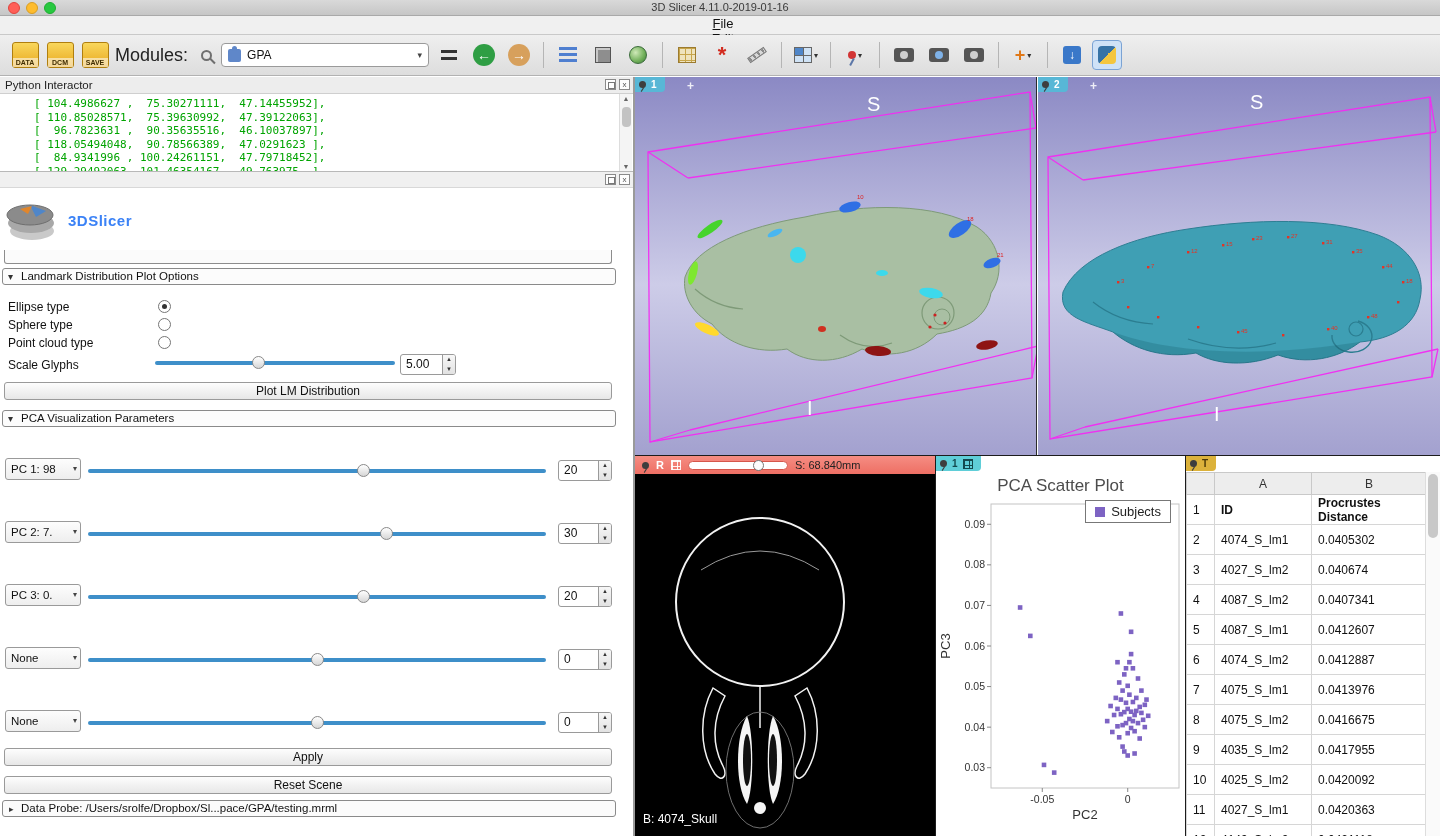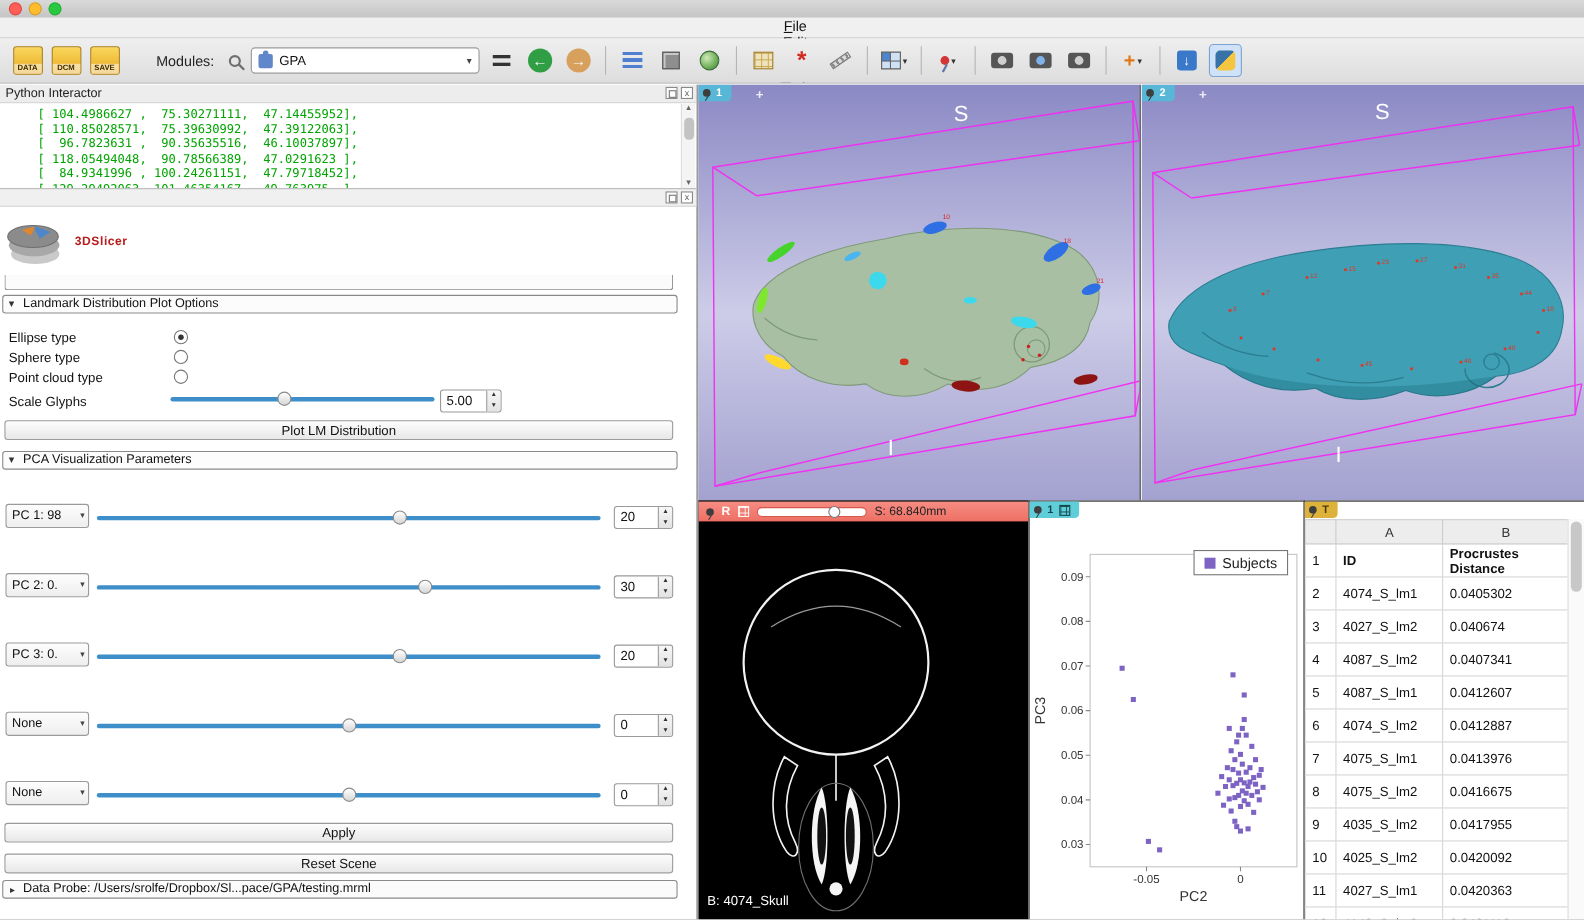--- a/index.html
+++ b/index.html
@@ -22,21 +22,21 @@
 
   
   .toolbar { position:absolute; left:0; top:35px; width:1440px; height:41px;
     background:linear-gradient(#efefef,#dddddd); border-bottom:1px solid #b2b2b2;
     display:flex; align-items:center; padding-left:10px; gap:5px; }
   .tbtn { width:30px; height:30px; border-radius:4px; display:flex; align-items:center; justify-content:center; flex:none; position:relative; }
   .tsep { width:1px; height:26px; background:#b5b5b5; margin:0 4px; flex:none; }
   .gold-ic { width:27px; height:26px; border-radius:3px; background:linear-gradient(#f9d75c,#e8a81f);
     border:1px solid #b07f0e; display:flex; align-items:flex-end; justify-content:center; }
   .gold-ic span { font-size:7px; font-weight:bold; color:#3f2c00; background:rgba(255,255,255,.55); width:100%; text-align:center; line-height:9px; }
-  .modules-label { font-size:13px; color:#222; margin:0 4px 0 27px; }
+  .modules-label { font-size:18px; color:#222; margin:0 4px 0 0; }
   .mag { width:11px; height:11px; border:2px solid #6f6f6f; border-radius:50%; position:relative; margin:0 4px; }
   .mag::after { content:''; position:absolute; width:7px; height:2px; background:#6f6f6f; transform:rotate(45deg); right:-6px; bottom:-3px; }
   .module-combo { width:208px; height:24px; background:#fff; border:1px solid #9a9a9a; border-radius:4px;
     display:flex; align-items:center; gap:6px; padding:0 6px; flex:none; }
   .puzzle { width:13px; height:13px; background:#5f87c9; border-radius:2px; position:relative; }
   .puzzle::after { content:''; position:absolute; width:5px; height:5px; border-radius:50%; background:#5f87c9; top:-3px; left:4px; }
   .combo-arrow { margin-left:auto; font-size:9px; color:#444; }
   .circ { width:22px; height:22px; border-radius:50%; color:#fff; font-size:14px; line-height:22px; text-align:center; font-weight:bold; }
   .hist-ic { width:16px; height:10px; border-top:3px solid #333; border-bottom:3px solid #333; }
   .list-ic { width:18px; height:16px; background:repeating-linear-gradient(#4f7fd0 0 3px, transparent 3px 6px); }
@@ -66,21 +66,21 @@
   .win-btns { position:absolute; right:3px; top:2px; display:flex; gap:3px; }
   .wbtn { width:11px; height:11px; border:1px solid #8a8a8a; background:#fdfdfd; position:relative; font-size:8px; line-height:9px; text-align:center; color:#555; }
   .wbtn.float::before { content:''; position:absolute; left:2px; top:2px; width:5px; height:5px; border:1px solid #777; }
   .py-console { position:absolute; left:0; top:17px; width:633px; height:77px; background:#fff; overflow:hidden; }
   .py-console pre { font-family:"DejaVu Sans Mono", monospace; font-size:11px; line-height:13.5px; color:#00a400; padding:3px 0 0 34px; white-space:pre; }
   .vscroll { position:absolute; right:1px; top:0; width:13px; height:77px; background:#f4f4f4; border-left:1px solid #ddd; font-size:7px; color:#666; text-align:center; }
   .vscroll .thumb { position:absolute; left:2px; top:13px; width:9px; height:20px; background:#c3c3c3; border-radius:4px; }
   .vscroll .up { position:absolute; top:1px; left:0; right:0; } .vscroll .dn { position:absolute; bottom:1px; left:0; right:0; }
   .mod-header { position:absolute; left:0; top:94px; width:633px; height:17px; background:#f0f0f0; border-top:1px solid #b8b8b8; border-bottom:1px solid #d8d8d8; }
   .logo-row { position:absolute; left:6px; top:116px; height:54px; display:flex; align-items:center; gap:8px; }
-  .logo-text { font-size:11px; font-weight:bold; color:#b91c1c; letter-spacing:.5px; }
+  .logo-text { font-size:15px; font-weight:bold; color:#3b82f6; letter-spacing:.5px; }
   .partial-widget { position:absolute; left:4px; top:173px; width:608px; height:14px; border:1px solid #8d8d8d; border-top:none; border-radius:0 0 3px 3px; background:#fbfbfb; }
 
   .sect-hdr { position:absolute; left:2px; width:614px; height:17px; border:1px solid #8a8a8a; border-radius:3px; background:#fcfcfc;
     font-size:11.5px; line-height:15px; padding-left:18px; color:#111; }
   .sect-hdr::before { content:'▾'; position:absolute; left:5px; top:0; font-size:10px; color:#333; }
   .frm-label { position:absolute; left:8px; font-size:12px; color:#111; }
   .radio { position:absolute; left:158px; width:13px; height:13px; border:1px solid #767676; border-radius:50%; background:#fff; }
   .radio.checked::after { content:''; position:absolute; left:3px; top:3px; width:5px; height:5px; border-radius:50%; background:#333; }
 
   .slider { position:absolute; height:15px; }
@@ -148,20 +148,21 @@
 </style>
 </head>
 <body>
 
 <div class="app">
 
   <div class="titlebar">
     <div class="tl red"></div>
     <div class="tl yellow"></div>
     <div class="tl green"></div>
+    <div class="win-title">3D Slicer 4.11.0-2019-01-16</div>
   </div>
 
   <div class="menubar" id="menubar">
       <span class="menu-item"><u>F</u>ile</span>
       <span class="menu-item"><u>E</u>dit</span>
       <span class="menu-item"><u>V</u>iew</span>
       <span class="menu-item"><u>H</u>elp</span>
     </div>
 
   <div class="toolbar">
@@ -335,21 +336,21 @@
         </div>
       <div class="spin" style="left:558px; top:2px; width:54px;">
           <span class="val">20</span>
           <span class="steppers">
             <span>▲</span>
             <span>▼</span>
           </span>
         </div>
     </div>
     <div class="pca-row" style="top:444px;">
-      <div class="combo-sm"><span>PC 2: 0.</span><span class="arr">▾</span></div>
+      <div class="combo-sm"><span>PC 2: 7.</span><span class="arr">▾</span></div>
       <div class="slider" style="left:88px; top:5px; width:458px;">
           <div class="track"></div>
           <div class="handle" style="left: calc(65% - 6px);"></div>
         </div>
       <div class="spin" style="left:558px; top:2px; width:54px;">
           <span class="val">30</span>
           <span class="steppers">
             <span>▲</span>
             <span>▼</span>
           </span>
@@ -546,20 +547,21 @@
     </svg>
     <div class="vol-label">B: 4074_Skull</div>
   </div>
 
   <div class="chart-view">
     <div class="vtab cyan">
       <span class="pin2"></span>
       <span>1</span>
       <span class="gicon" style="border-color:#13484d; background-image:linear-gradient(#13484d 1px, transparent 1px), linear-gradient(90deg,#13484d 1px, transparent 1px);"></span>
     </div>
+    <div class="chart-title">PCA Scatter Plot</div>
     <div class="legend">
       <span class="sw" id="legend-swatch" style="background: rgb(125, 99, 195);"></span>
       <span class="lbl">Subjects</span>
     </div>
     <svg id="scatter-svg" width="250" height="381" viewBox="0 0 250 381" style="position:absolute; inset:0;">
         <rect x="55" y="48" width="188" height="284" fill="#ffffff" stroke="#c4c4c4"></rect>
         <g font-family="Liberation Sans, sans-serif" font-size="10.5" fill="#333">
           <line x1="51" y1="311.7142857142857" x2="55" y2="311.7142857142857" stroke="#888"></line>
           <text x="49" y="315.2142857142857" text-anchor="end">0.03</text>
           <line x1="51" y1="271.14285714285717" x2="55" y2="271.14285714285717" stroke="#888"></line>

